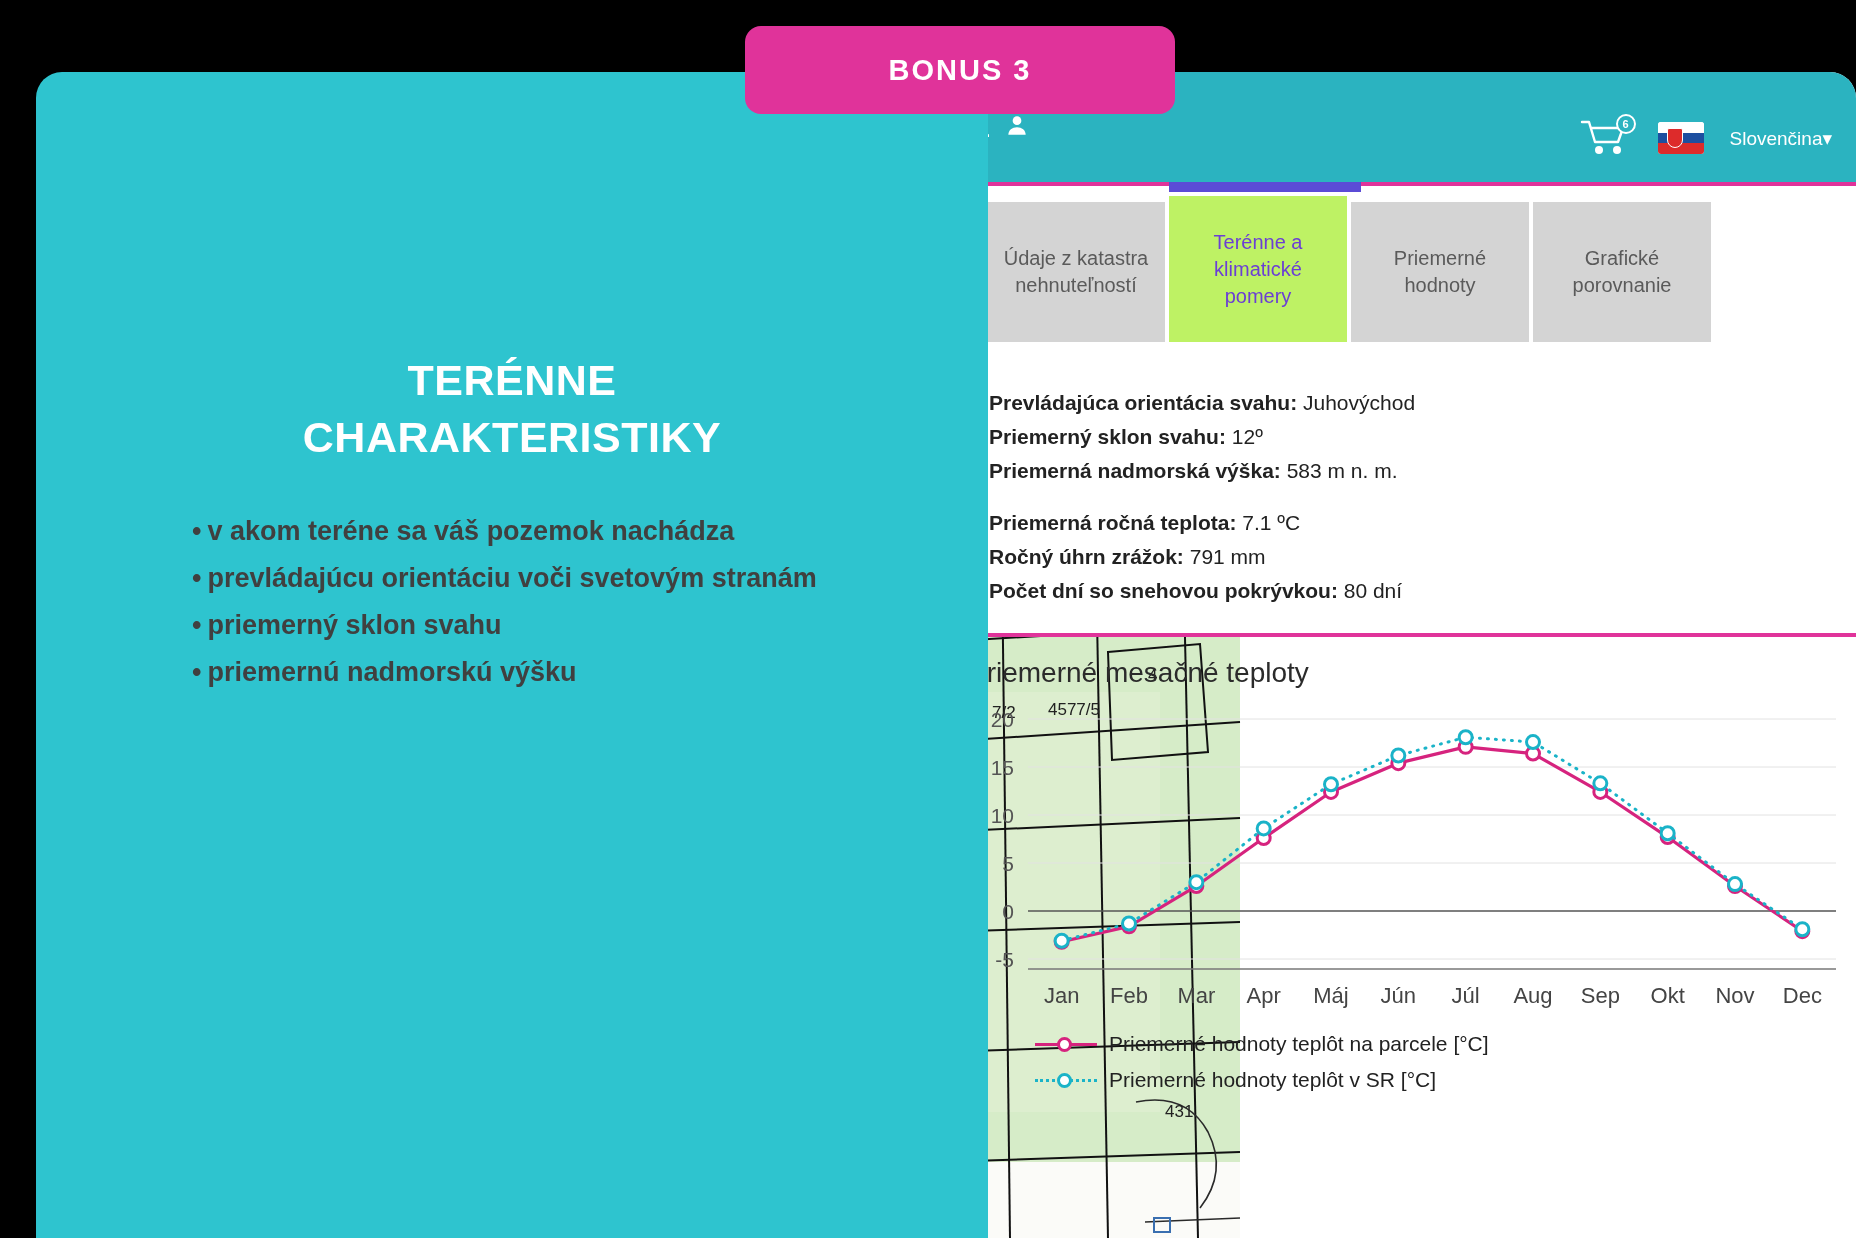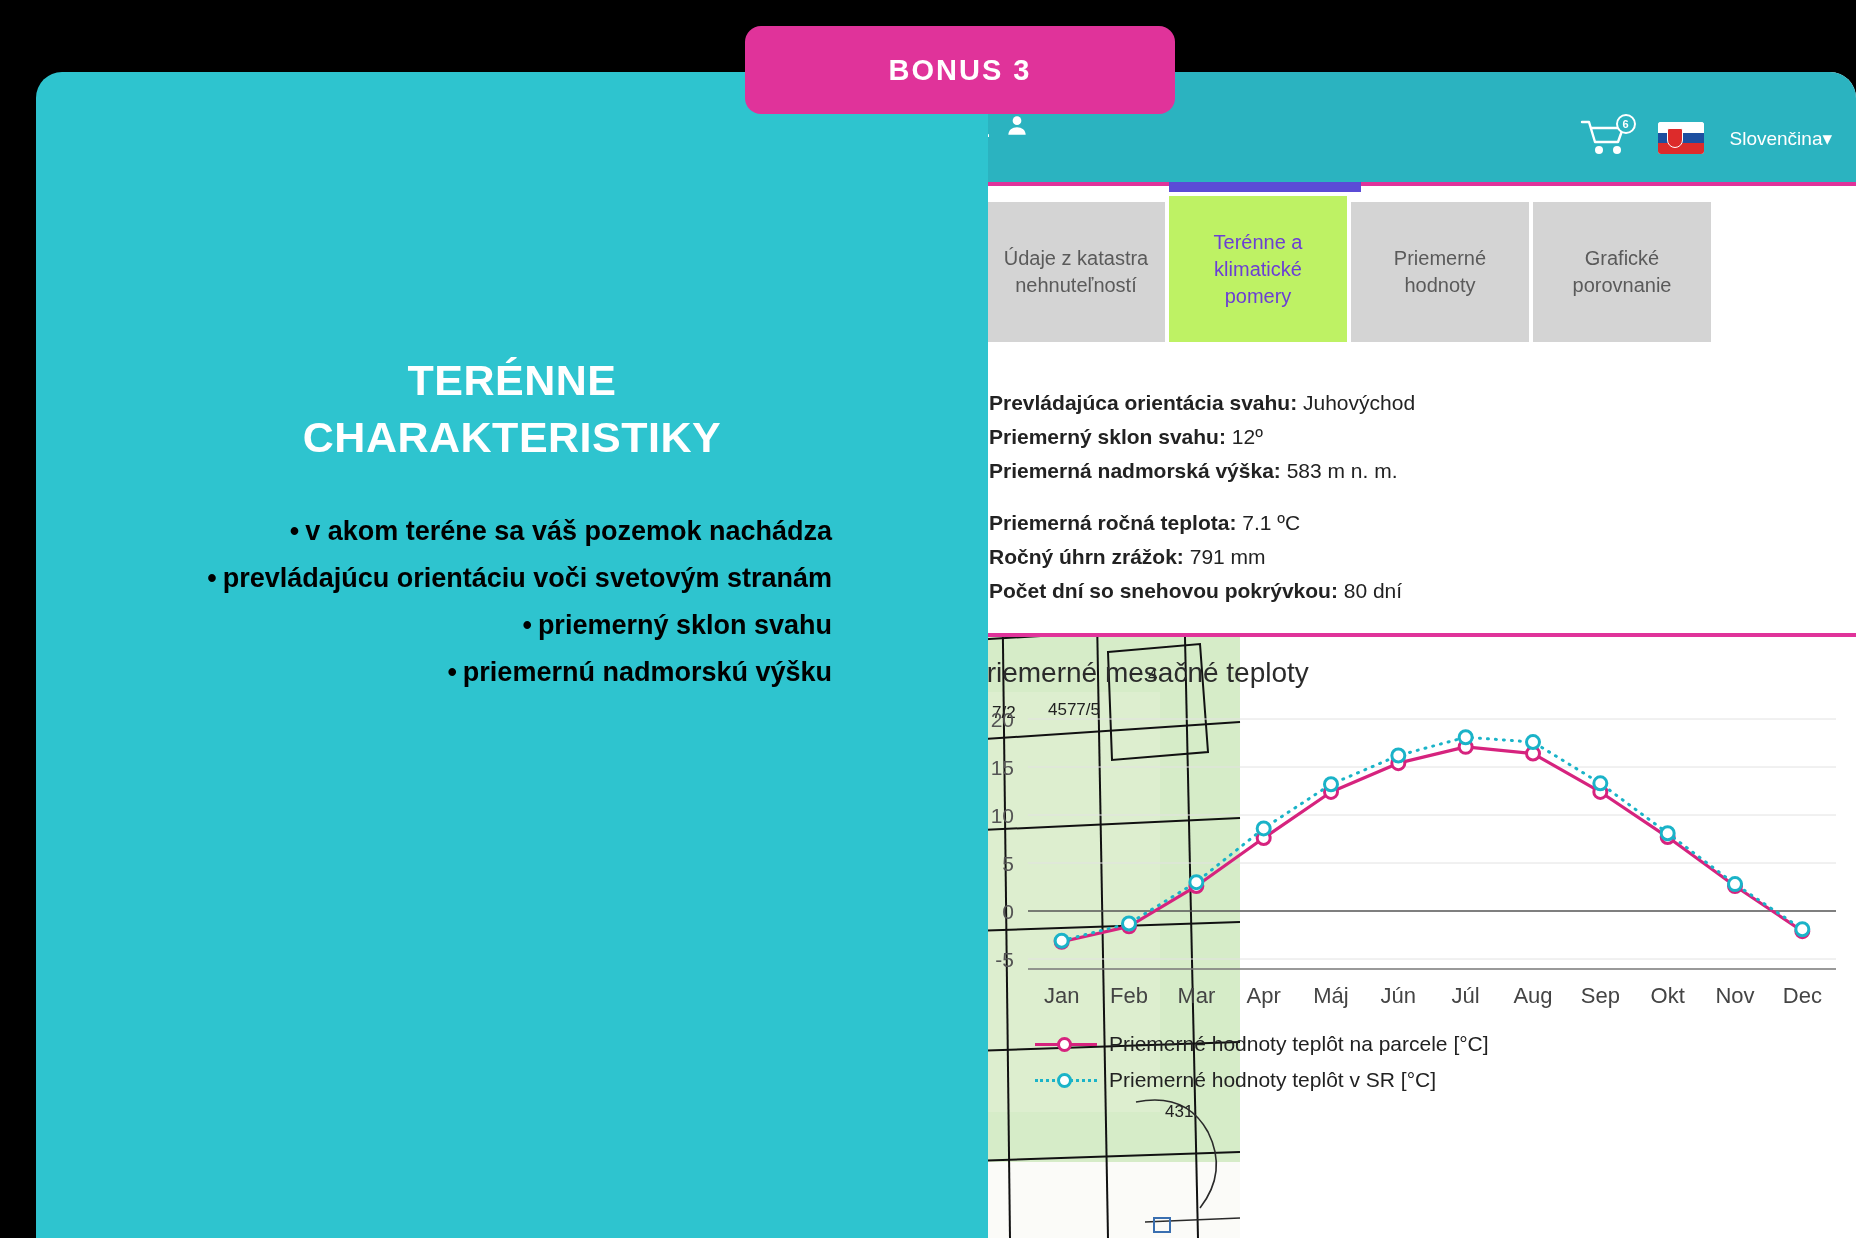--- a/index.html
+++ b/index.html
@@ -50,24 +50,24 @@
     text-align: center;
     letter-spacing: 0.4px;
   }
   .teal-list {
     margin: 46px auto 0 auto;
     padding: 0;
     list-style: none;
     width: 640px;
   }
   .teal-list li {
-    color: #000000;
+    color: #404040;
     font-size: 27px;
     font-weight: bold;
-    text-align: right;
+    text-align: left;
     line-height: 1.45;
     margin-bottom: 8px;
   }
   .teal-list li .bullet {
     display: inline-block;
     margin-right: 6px;
   }
 
   
   .bonus-badge {

